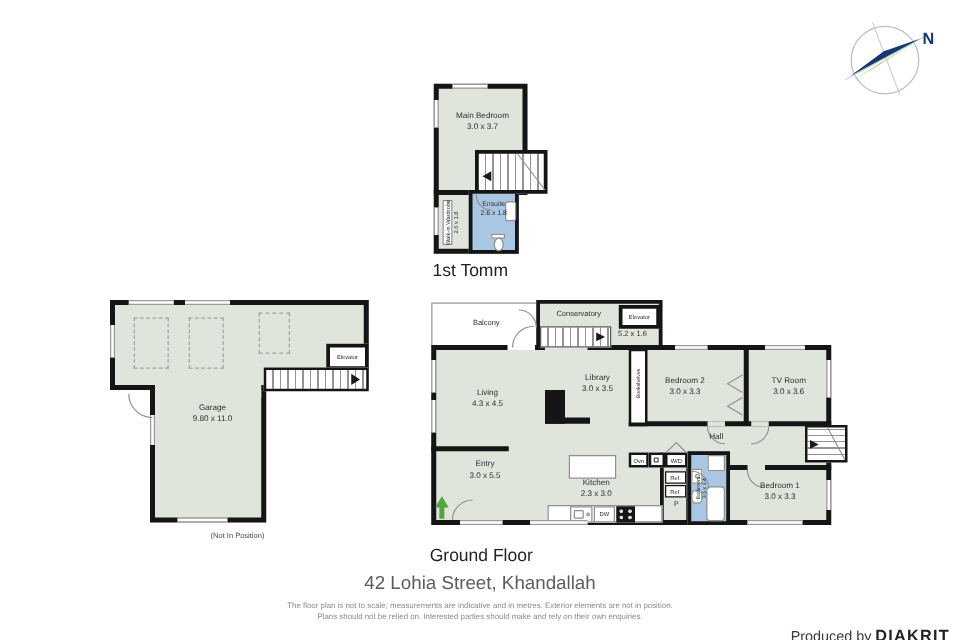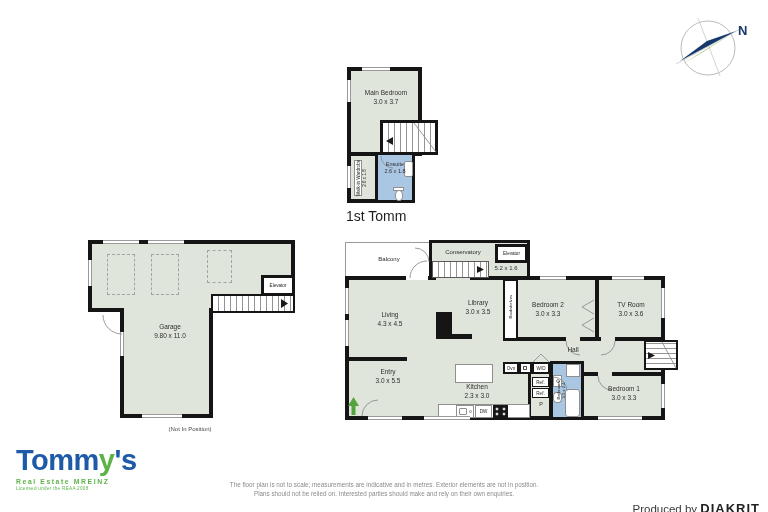--- a/index.html
+++ b/index.html
@@ -248,30 +248,25 @@
     </g>
     <g fill="#1a1a1a">
       <polygon points="393,137 386,141 393,145"></polygon>
       <polygon points="281,299 288,303.5 281,308"></polygon>
       <polygon points="477,266 484,269.5 477,273"></polygon>
       <polygon points="648,352 655,355.5 648,359"></polygon>
     </g>
     <polygon fill="#55a33c" points="353.5,397 348,406 351.5,406 351.5,415 355.5,415 355.5,406 359,406"></polygon>
   </svg>
 
+  <div class="abs floor-title" style="left:305px;top:436px;width:160px;text-align:center;">Ground Floor</div>
+  <div class="abs address" style="left:224px;top:458px;width:320px;">42 Lohia Street, Khandallah</div>
   <div class="abs disc" style="left:224px;top:480px;width:320px;">
     <div>The floor plan is not to scale; measurements are indicative and in metres. Exterior elements are not in position.</div>
     <div>Plans should not be relied on. Interested parties should make and rely on their own enquiries.</div>
   </div>
   <div class="abs prod" style="right:8px;top:501px;width:220px;">
     <span>Produced by</span>
     <span class="brand">DIAKRIT</span>
   </div>
 
-  <div class="abs" style="left:16px;top:446px;">
-    <div class="logo-word">
-      <span class="lb">Tomm</span><span class="lg">y</span><span class="lb">'s</span>
-    </div>
-    <div class="logo-tag">Real Estate MREINZ</div>
-    <div class="logo-lic">Licensed under the REAA 2008</div>
-  </div>
 
 </div>
 
 </body></html>

